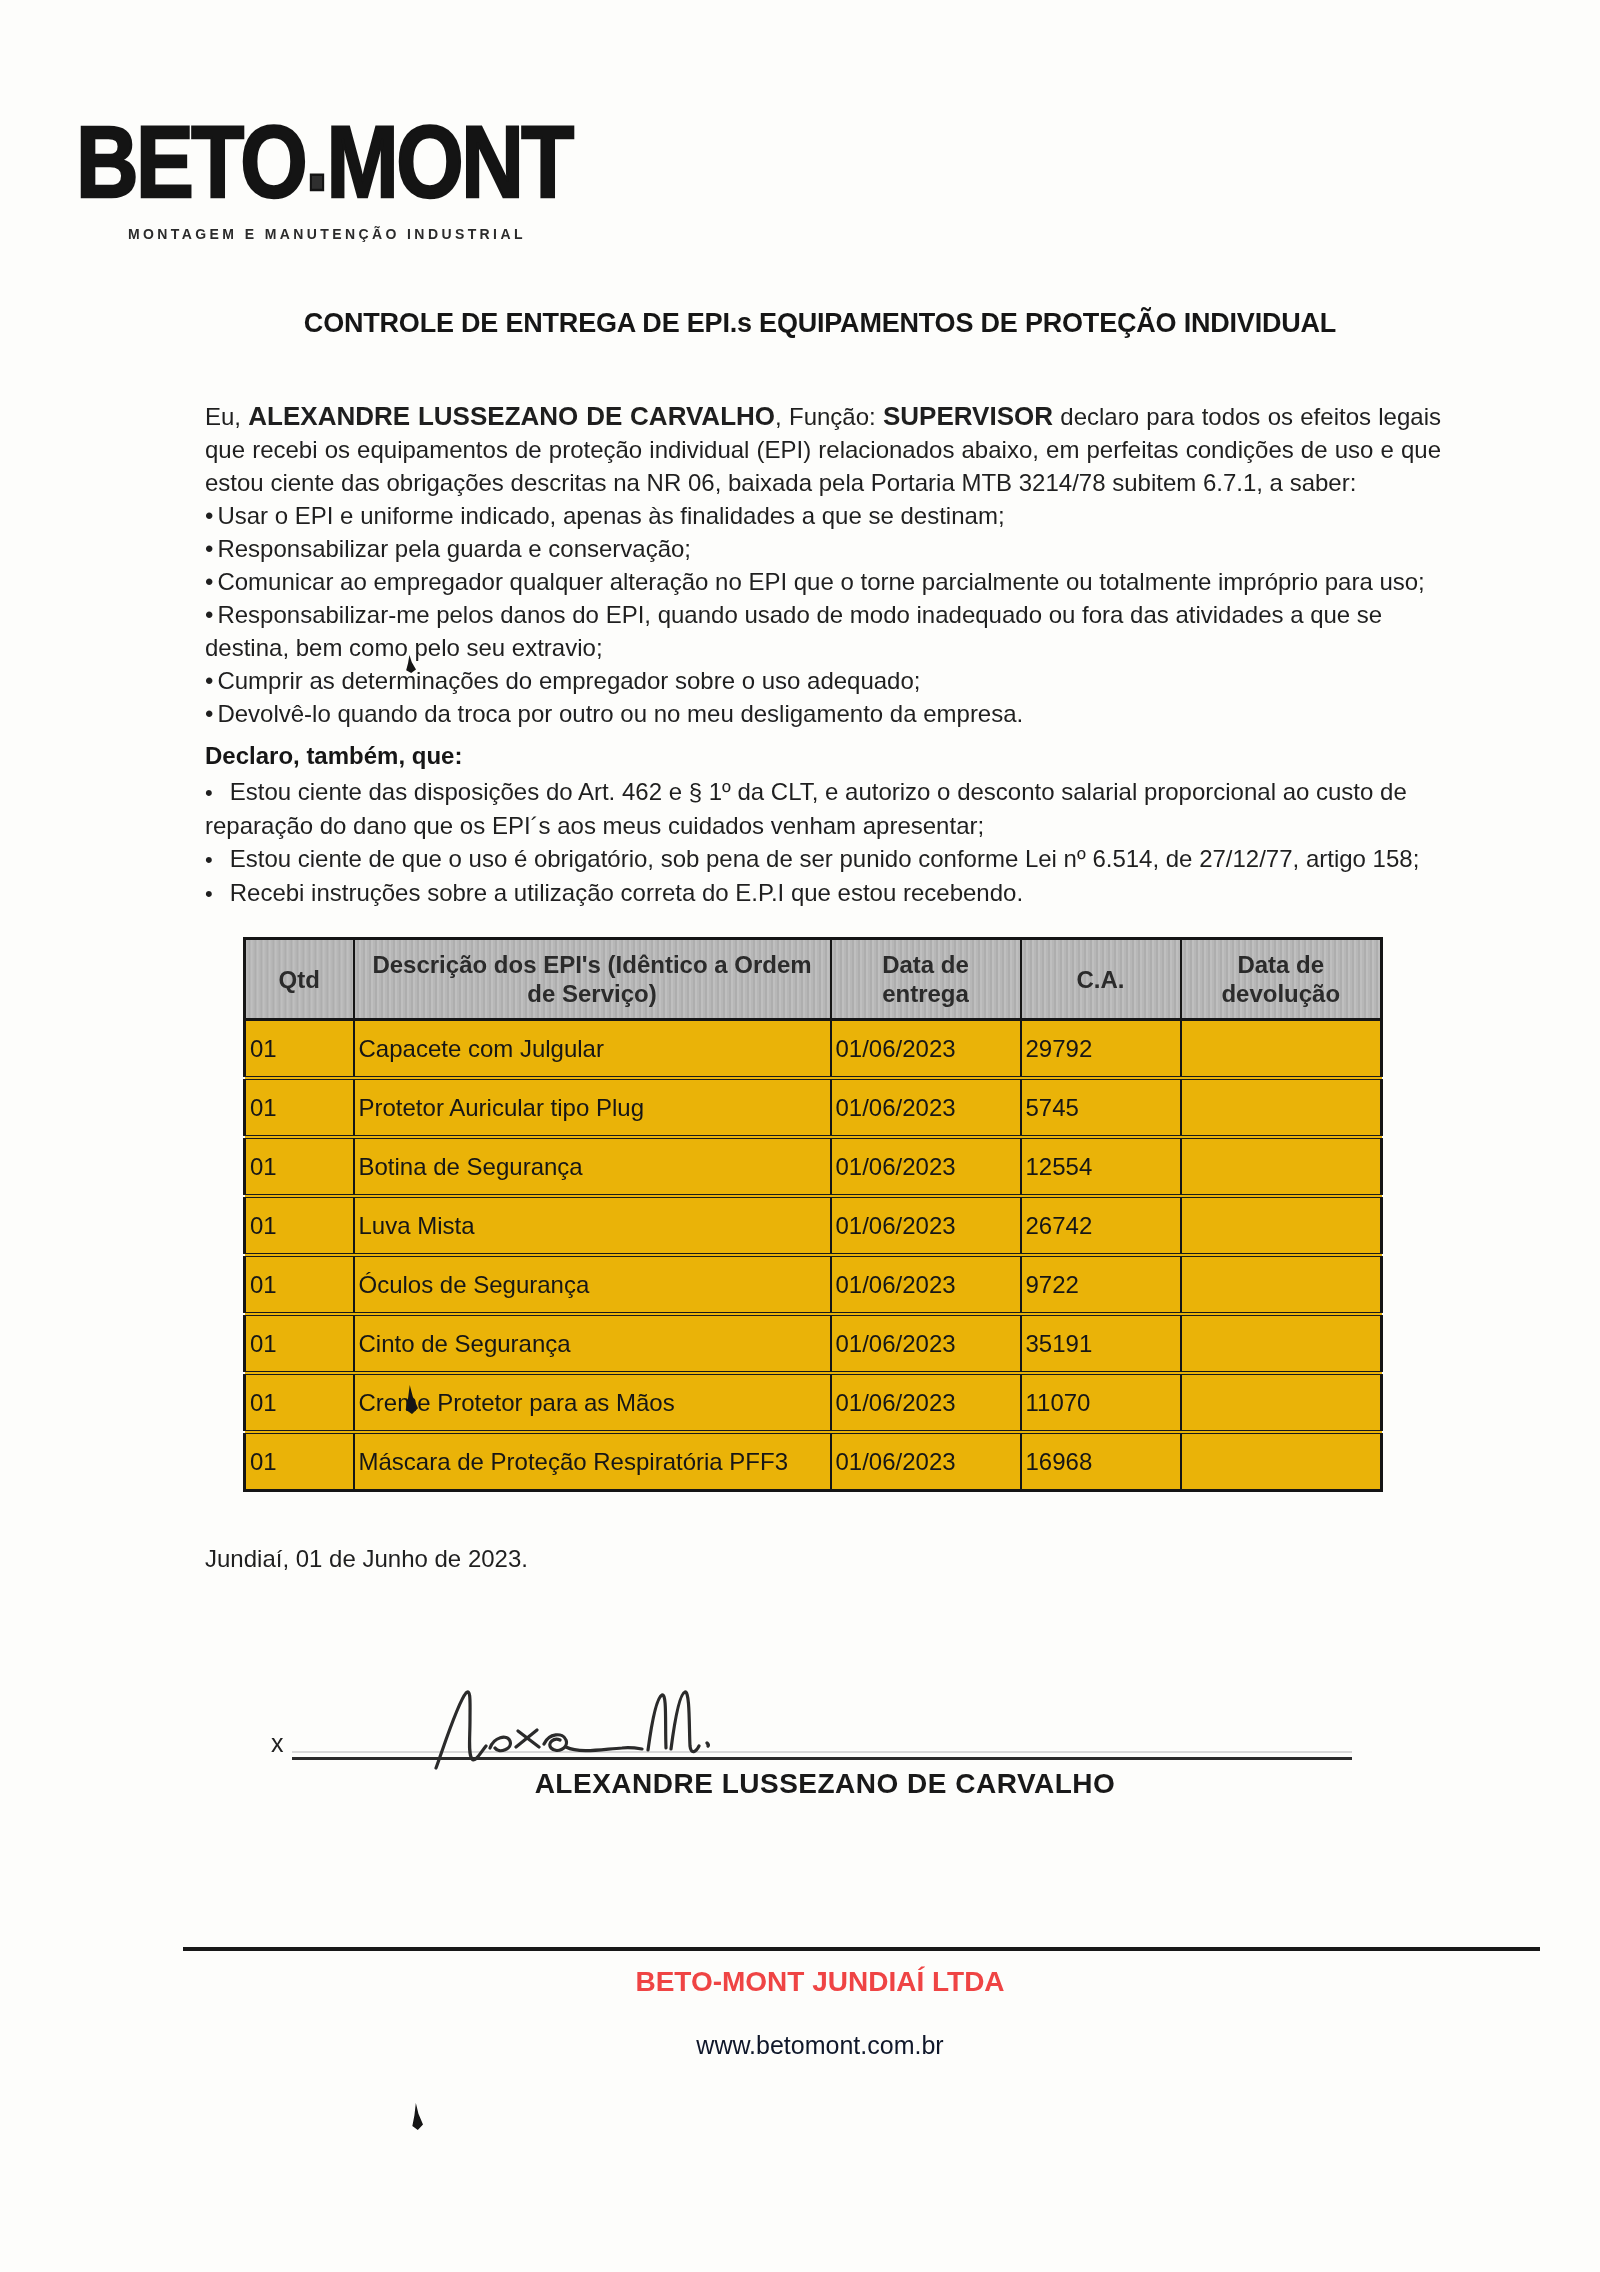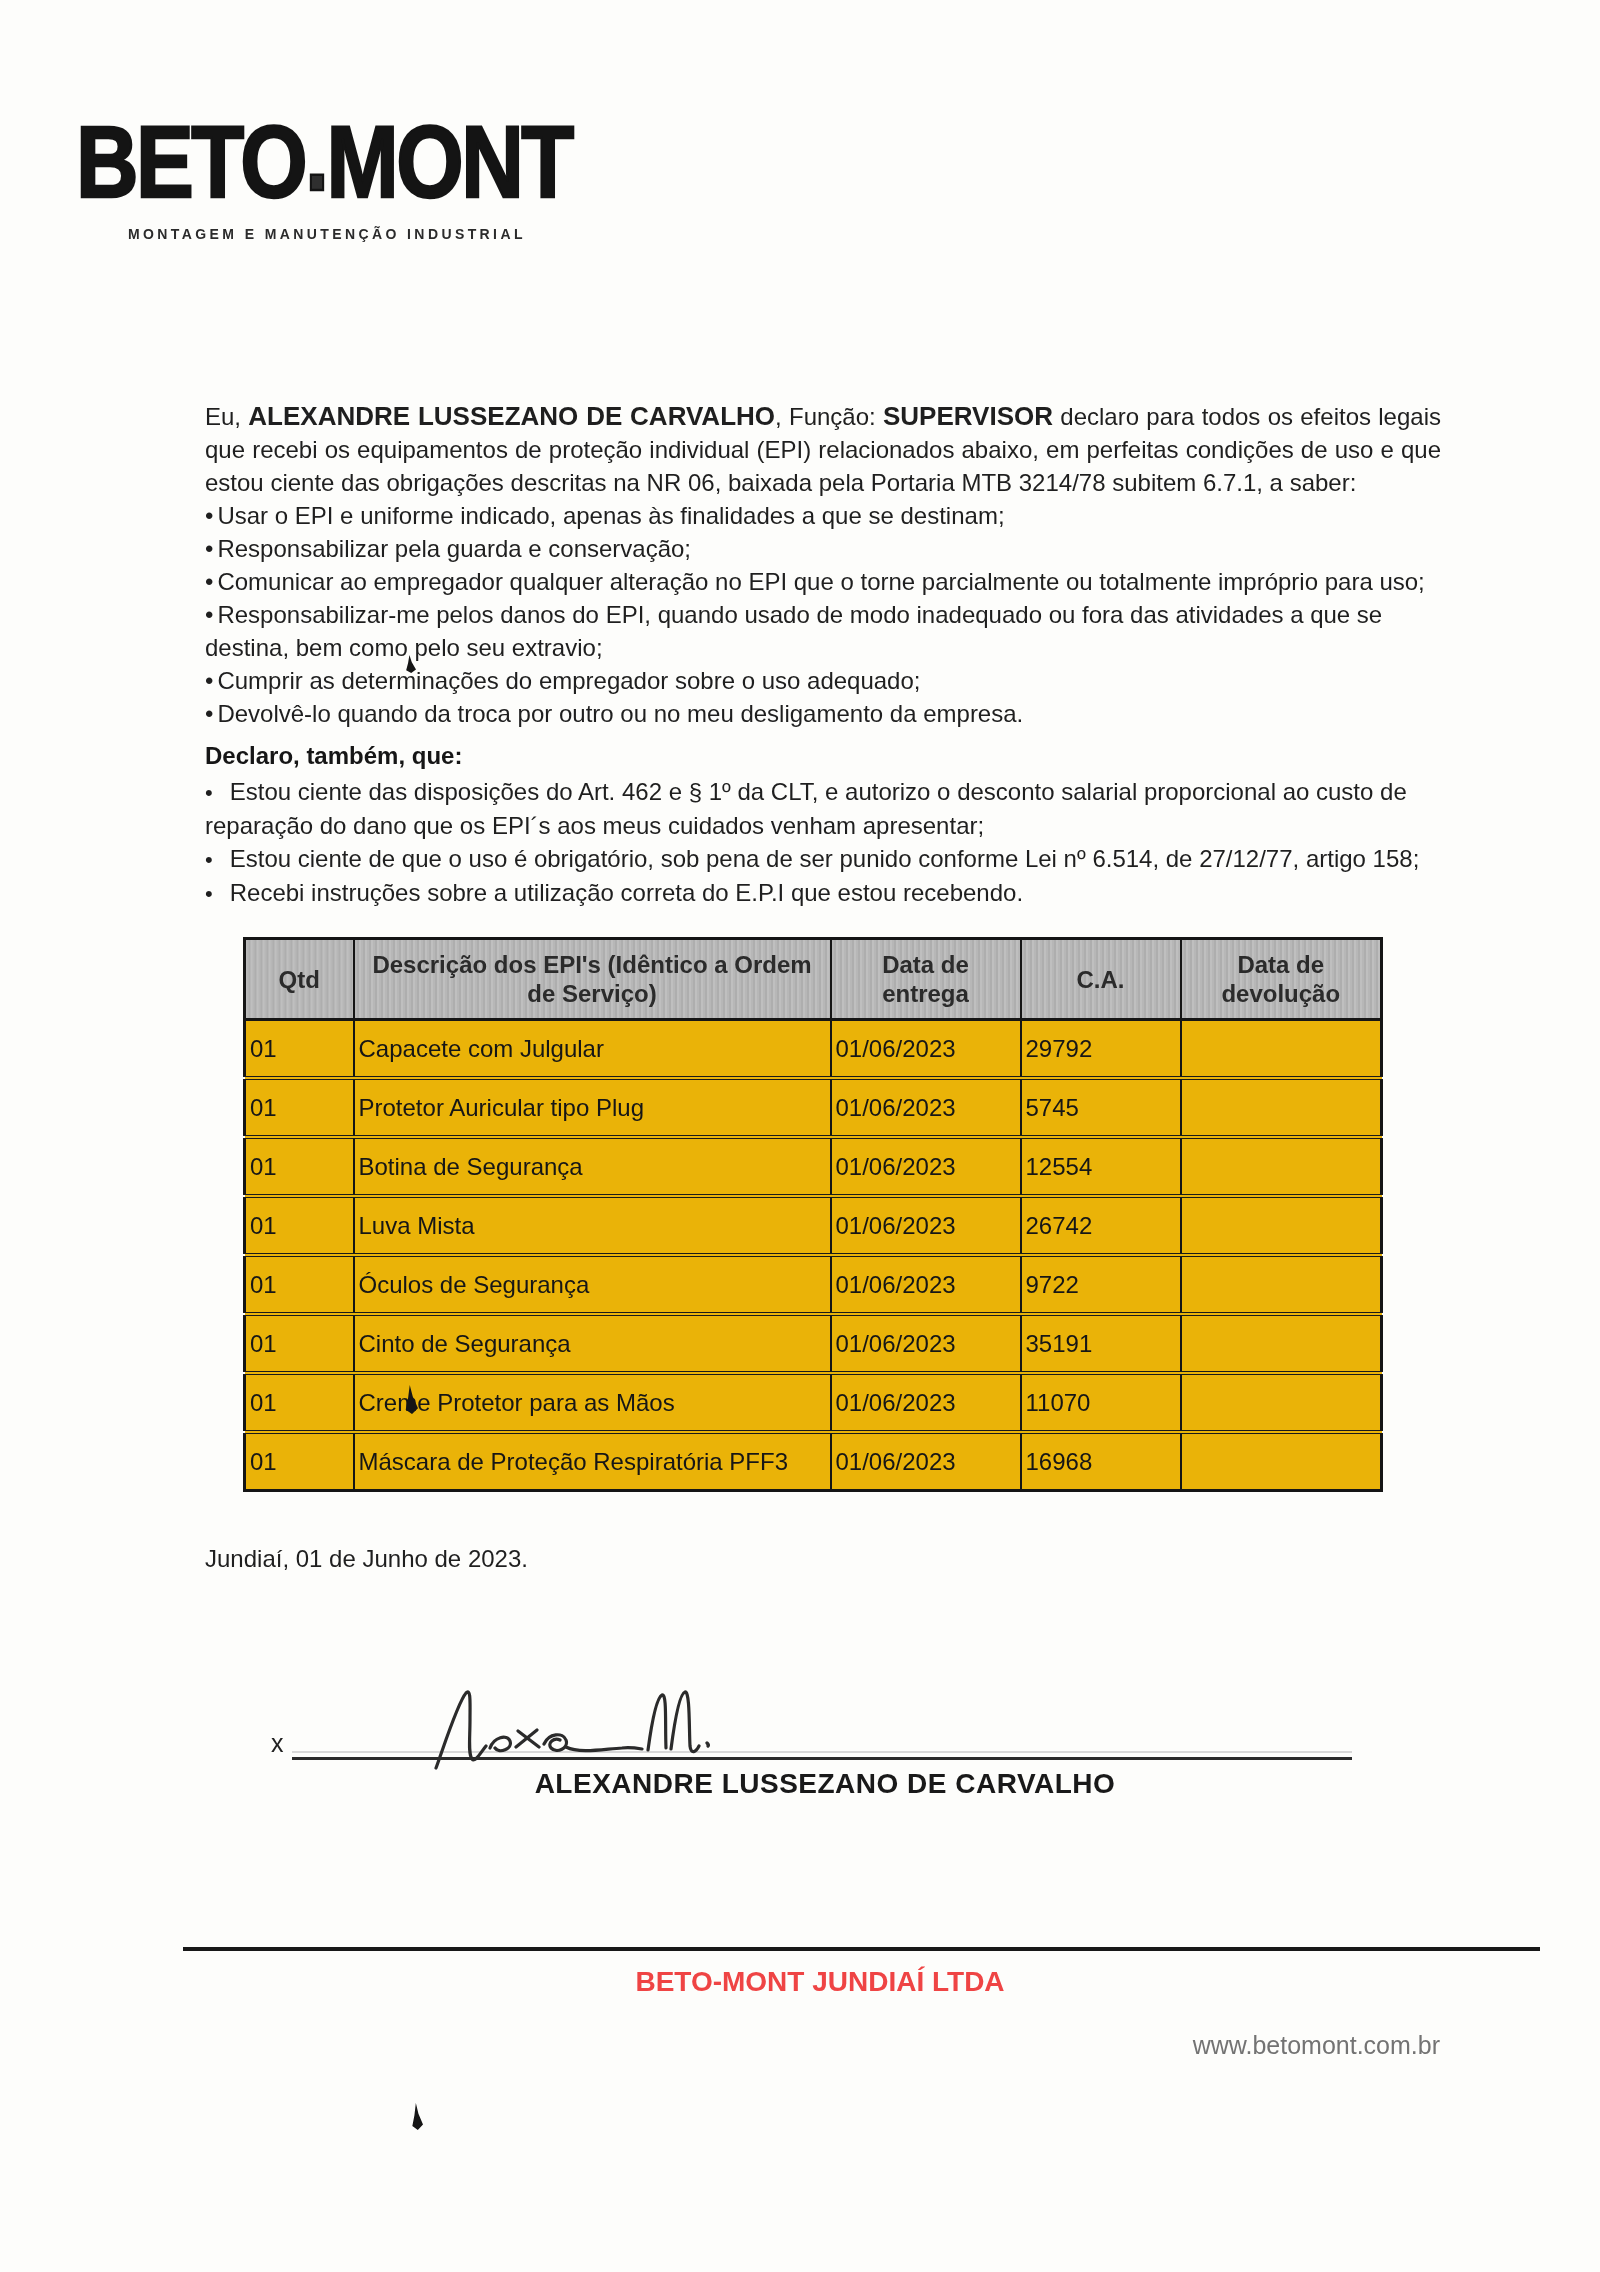--- a/index.html
+++ b/index.html
@@ -67,39 +67,40 @@
   .signature-svg { position:absolute; left:408px; top:1686px; }
   .signatory {
     position:absolute; left:300px; top:1768px; width:1050px; text-align:center;
     font-size:28px; font-weight:bold; letter-spacing:0.5px; color:#191919;
   }
 
   
   .footer-rule { position:absolute; left:183px; top:1947px; width:1357px; height:4px; background:#181818; }
   .footer-company { position:absolute; left:200px; top:1966px; width:1240px; text-align:center; font-size:28px; font-weight:bold; color:#ef4444; }
   .footer-contact { position:absolute; left:200px; top:2001px; width:1240px; text-align:center; font-size:25px; color:#222; }
-  .footer-site    { position:absolute; left:200px; top:2031px; width:1240px; text-align:right; font-size:25px; color:#737373; }
+  .footer-site    { position:absolute; left:200px; top:2031px; width:1240px; text-align:center; font-size:25px; color:#0f172a; }
 
   
   .ink { position:absolute; background:#151515;
          clip-path:polygon(45% 0, 65% 40%, 100% 80%, 60% 100%, 18% 85%, 34% 45%); }
   .ink1 { left:404px; top:655px;  width:12px; height:18px; }
   .ink2 { left:403px; top:1385px; width:15px; height:29px; }
   .ink3 { left:410px; top:2103px; width:13px; height:27px; }
 </style>
 </head>
 <body>
 
 <div class="page">
 
   <div class="logo">
     <div class="logo-brand"><span>BETO</span><span class="logo-dot">.</span><span>MONT</span></div>
     <div class="logo-tagline">MONTAGEM E MANUTENÇÃO INDUSTRIAL</div>
   </div>
 
+  <div class="doc-title">CONTROLE DE ENTREGA DE EPI.s EQUIPAMENTOS DE PROTEÇÃO INDIVIDUAL</div>
 
   <div class="main">
     <p class="intro"><span>Eu, </span><span class="b-name">ALEXANDRE LUSSEZANO DE CARVALHO</span><span>, Função: </span><span class="b-name">SUPERVISOR</span><span> declaro para todos os efeitos legais que recebi os equipamentos de proteção individual (EPI) relacionados abaixo, em perfeitas condições de uso e que estou ciente das obrigações descritas na NR 06, baixada pela Portaria MTB 3214/78 subitem 6.7.1, a saber:</span></p>
 
     <ul class="obligations">
       <li>Usar o EPI e uniforme indicado, apenas às finalidades a que se destinam;</li>
       <li>Responsabilizar pela guarda e conservação;</li>
       <li>Comunicar ao empregador qualquer alteração no EPI que o torne parcialmente ou totalmente impróprio para uso;</li>
       <li>Responsabilizar-me pelos danos do EPI, quando usado de modo inadequado ou fora das atividades a que se destina, bem como pelo seu extravio;</li>
       <li>Cumprir as determinações do empregador sobre o uso adequado;</li>

